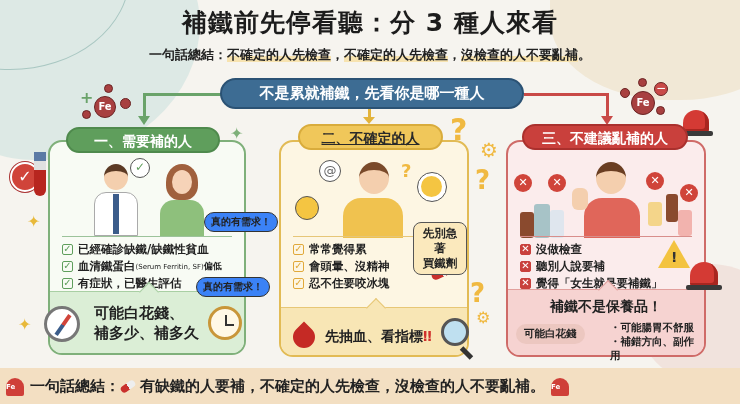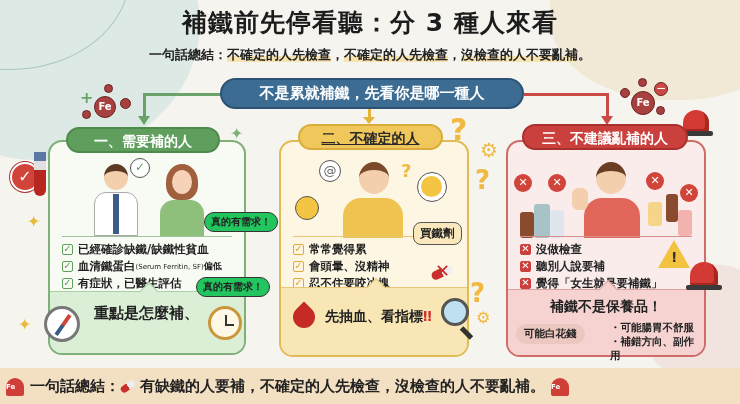--- a/index.html
+++ b/index.html
@@ -86,21 +86,21 @@
   .lower { position: absolute; left: 0; right: 0; bottom: 0; height: 62px; border-radius: 0 0 12px 12px; }
   .p1 .lower { background: #dbeed6; border-top: 1px solid #a9cfa4; }
   .p2 .lower { background: #f8e6b5; border-top: 1px solid #e7c776; }
   .p3 .lower { background: #f6d3d1; border-top: 1px solid #e2a09d; }
   .notch { position: absolute; top: -7px; width: 14px; height: 14px; transform: rotate(45deg); }
   .p1 .notch { left: 92px; background: #dbeed6; border-left: 1px solid #a9cfa4; border-top: 1px solid #a9cfa4; }
   .p2 .notch { left: 88px; background: #f8e6b5; border-left: 1px solid #e7c776; border-top: 1px solid #e7c776; }
   .p3 .notch { left: 93px; background: #f6d3d1; border-left: 1px solid #e2a09d; border-top: 1px solid #e2a09d; }
 
   .bubble {
-    position: absolute; background: #22c55e; border: 1.5px solid #333; border-radius: 12px;
+    position: absolute; background: #3b82f6; border: 1.5px solid #333; border-radius: 12px;
     font-size: 10px; font-weight: bold; padding: 2px 6px; white-space: nowrap; z-index: 5;
   }
   .bubble-yellow {
     position: absolute; background: #fbe9bd; border: 1.5px solid #555; border-radius: 8px;
     font-size: 11.5px; font-weight: bold; padding: 3px 6px; line-height: 15px; text-align: center; z-index: 5;
   }
 
   .bottom-bar {
     position: absolute; left: 0; top: 368px; width: 740px; height: 36px;
     background: #f3dfc2; text-align: left; line-height: 36px;
@@ -204,21 +204,22 @@
         <span>有症狀，已醫生評估</span>
       </div>
   </div>
   <div class="bubble" style="left:146px;top:135px;">真的有需求！</div>
   <div class="lower">
     <div class="notch"></div>
     <div style="position:absolute;left:-6px;top:14px;width:36px;height:36px;border-radius:50%;background:#fff;border:3px solid #777;">
         <div style="position:absolute;left:14px;top:4px;width:4px;height:24px;background:linear-gradient(#d0443a 50%, #3b5c8a 50%);transform:rotate(35deg);"></div>
       </div>
     <div style="position:absolute;left:44px;top:11px;font-size:15px;font-weight:bold;line-height:20px;">
-      <div>重點是怎麼補、</div>
+      <div>可能白花錢、</div>
+      <div>補多少、補多久</div>
     </div>
     <div style="position:absolute;left:158px;top:14px;width:34px;height:34px;border-radius:50%;background:#fff8e6;border:3px solid #c99639;">
       <div style="position:absolute;left:14px;top:6px;width:2px;height:11px;background:#333;"></div>
       <div style="position:absolute;left:14px;top:15px;width:9px;height:2px;background:#333;"></div>
     </div>
   </div>
 </div>
 <div class="pill p1">一、需要補的人</div>
 
 <div class="panel p2">
@@ -243,27 +244,28 @@
     <div class="list-item">
         <span class="chk y">✓</span>
         <span>會頭暈、沒精神</span>
       </div>
     <div class="list-item">
         <span class="chk y">✓</span>
         <span>忍不住要咬冰塊</span>
       </div>
   </div>
   <div class="bubble-yellow" style="left:132px;top:80px;">
+    <div>先別急著</div>
     <div>買鐵劑</div>
   </div>
   <div style="position:absolute;left:150px;top:122px;width:32px;height:16px;">
     <div style="position:absolute;left:0;top:4px;width:22px;height:9px;border-radius:5px;background:linear-gradient(90deg,#c9302c 50%,#eee 50%);transform:rotate(-25deg);"></div>
     <span style="position:absolute;left:4px;top:-4px;color:#c9302c;font-weight:bold;font-size:18px;">✕</span>
   </div>
-  <div class="lower" style="height:68px;">
+  <div class="lower" style="height:48px;">
     <div class="notch"></div>
     <div style="position:absolute;left:12px;top:18px;width:22px;height:22px;background:#c52a25;border-radius:0 50% 50% 50%;transform:rotate(45deg);"></div>
     <div style="position:absolute;left:44px;top:20px;font-size:14px;font-weight:bold;">
       <span>先抽血、看指標</span><span style="color:#d0302b">‼</span>
     </div>
     <div style="position:absolute;left:160px;top:10px;width:28px;height:28px;border-radius:50%;background:#bfe0f0;border:3px solid #555;"></div>
     <div style="position:absolute;left:183px;top:38px;width:5px;height:14px;background:#333;transform:rotate(-45deg);"></div>
   </div>
 </div>
 <div class="pill p2">二、不確定的人</div>

